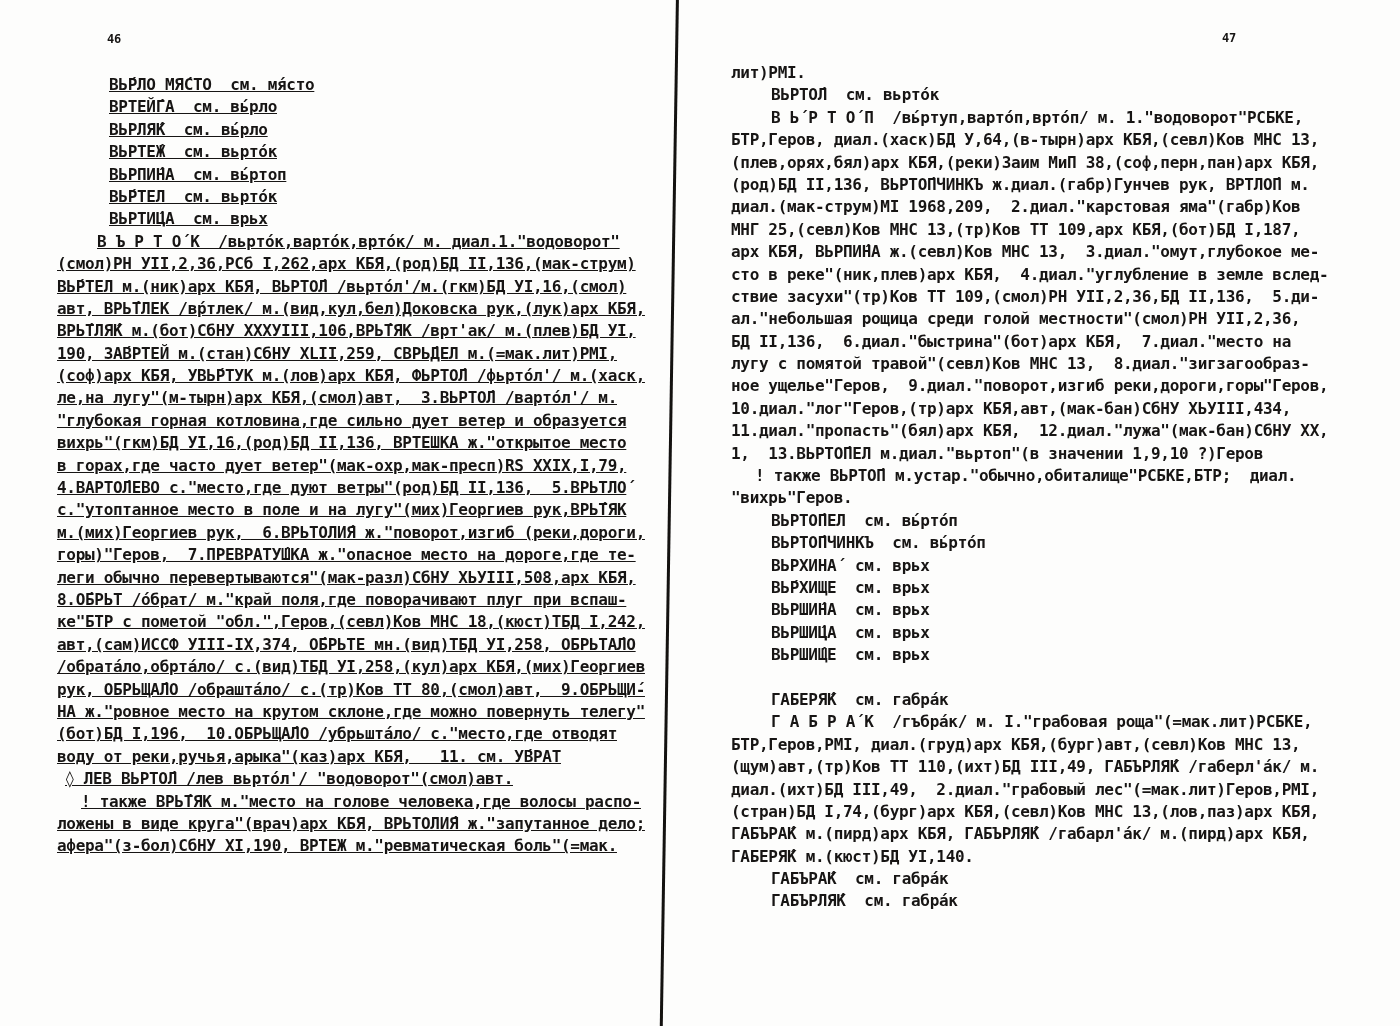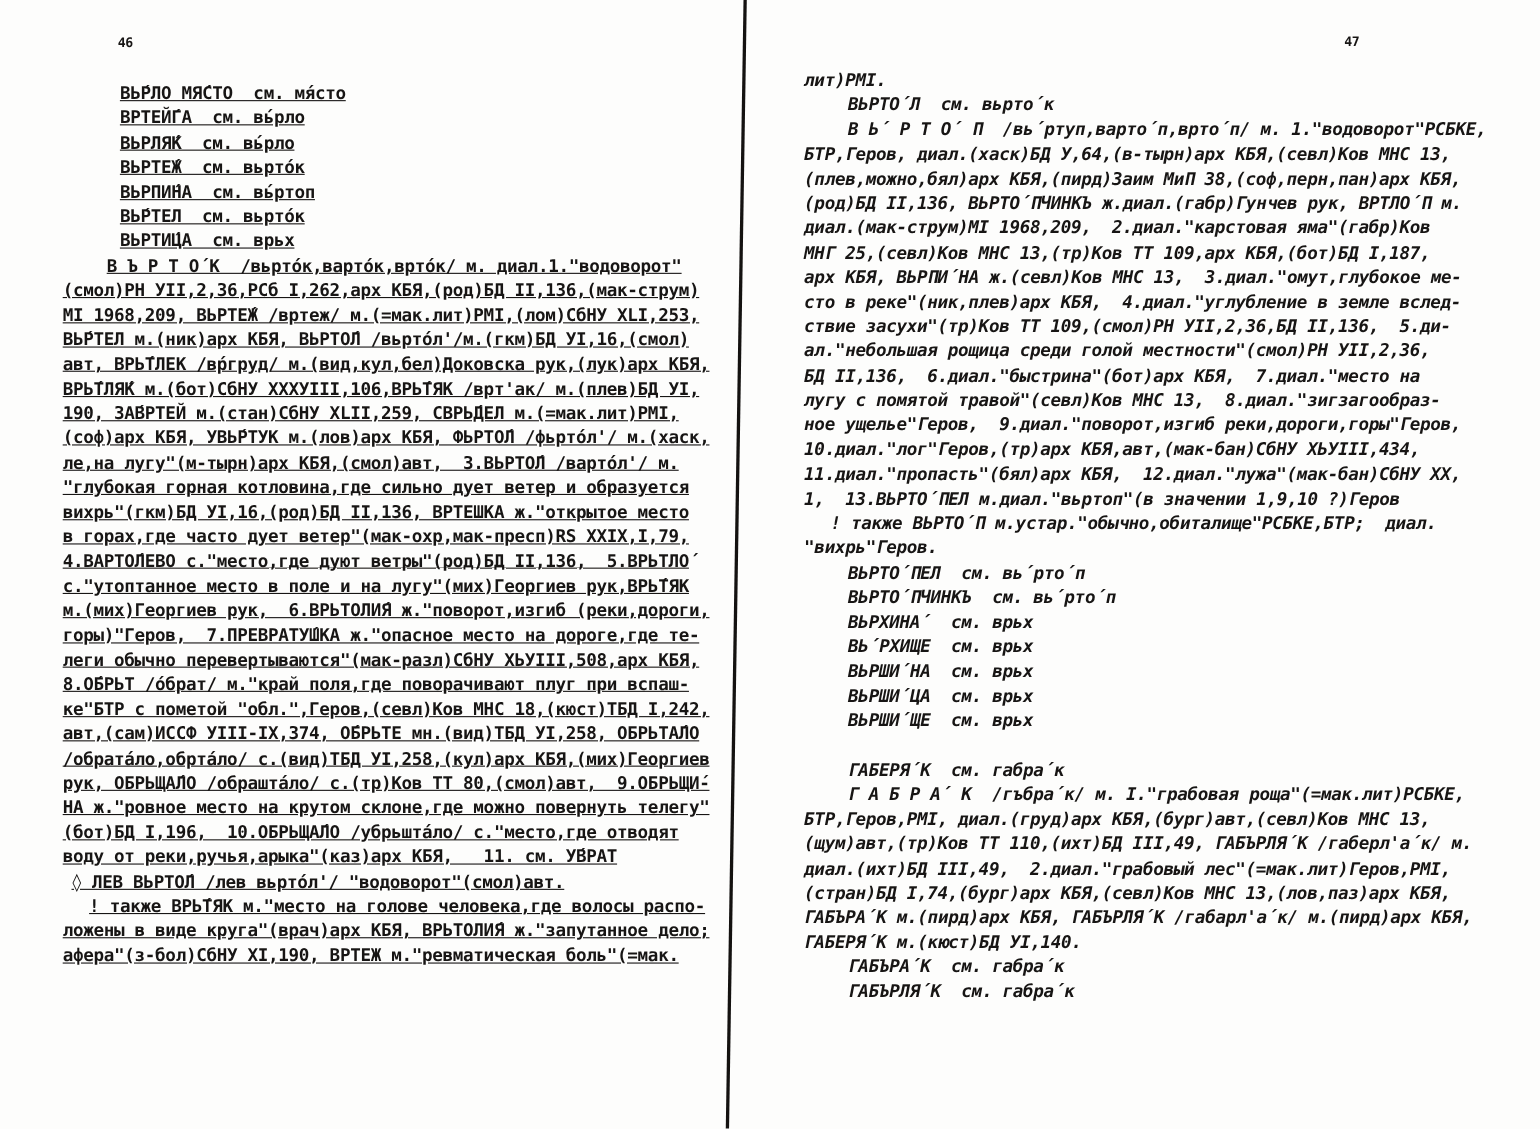--- a/index.html
+++ b/index.html
@@ -3,21 +3,21 @@
 <meta charset="utf-8">
 <style>
   html,body{margin:0;padding:0;}
   body{
     width:1400px;height:1026px;position:relative;overflow:hidden;
     background:#fdfdfc;color:#171514;
     font-family:"DejaVu Sans Mono", monospace;font-weight:700;
   }
   .page{position:absolute;}
   .pleft{left:57px;top:74px;width:628px;text-decoration:underline;}
-  .pright{left:731px;top:62px;width:640px;font-style:italic;}
+  .pright{left:731px;top:62px;width:640px;}
   .ln{
     white-space:pre;font-size:16px;line-height:22.4px;height:22.4px;
     letter-spacing:-0.3px;overflow:visible;
   }
   .ind-a{padding-left:52px}
   .ind-b{padding-left:40px}
   .ind-c{padding-left:24px}
   .ind-d{padding-left:8px}
   .ind-e{padding-left:40px}
   .pagenum{position:absolute;font-size:12px;letter-spacing:-0.3px;}
@@ -40,23 +40,22 @@
 <div class="page pleft">
     <div class="ln ind-a">ВЬ́РЛО МЯ́СТО  см. мя́сто</div>
     <div class="ln ind-a">ВРТЕЙ́ГА  см. вь́рло</div>
     <div class="ln ind-a">ВЬРЛЯ́К  см. вь́рло</div>
     <div class="ln ind-a">ВЬРТЕ́Ж  см. вьрто́к</div>
     <div class="ln ind-a">ВЬРПИ́НА  см. вь́ртоп</div>
     <div class="ln ind-a">ВЬ́РТЕЛ  см. вьрто́к</div>
     <div class="ln ind-a">ВЬРТИ́ЦА  см. врьх</div>
     <div class="ln ind-b">В Ъ Р Т О́ К  /вьрто́к,варто́к,врто́к/ м. диал.1."водоворот"</div>
     <div class="ln">(смол)РН УII,2,36,РСб I,262,арх КБЯ,(род)БД II,136,(мак-струм)</div>
-    <div class="ln">МI 1968,209, ВЬРТЕ́Ж /вртеж/ м.(=мак.лит)РМI,(лом)СбНУ ХLI,253,</div>
     <div class="ln">ВЬ́РТЕЛ м.(ник)арх КБЯ, ВЬРТО́Л /вьрто́л'/м.(гкм)БД УI,16,(смол)</div>
-    <div class="ln">авт, ВРЬ́ТЛЕК /вр́груд/ м.(вид,кул,бел)Доковска рук,(лук)арх КБЯ,</div>
+    <div class="ln">авт, ВРЬ́ТЛЕК /вр́тлек/ м.(вид,кул,бел)Доковска рук,(лук)арх КБЯ,</div>
     <div class="ln">ВРЬ́ТЛЯ́К м.(бот)СбНУ ХХХУIII,106,ВРЬ́ТЯК /врт'ак/ м.(плев)БД УI,</div>
     <div class="ln">190, ЗА́ВРТЕЙ м.(стан)СбНУ ХLII,259, СВРЬ́ДЕЛ м.(=мак.лит)РМI,</div>
     <div class="ln">(соф)арх КБЯ, УВЬ́РТУК м.(лов)арх КБЯ, ФЬРТО́Л /фьрто́л'/ м.(хаск,</div>
     <div class="ln">ле,на лугу"(м-тырн)арх КБЯ,(смол)авт,  3.ВЬРТО́Л /варто́л'/ м.</div>
     <div class="ln">"глубокая горная котловина,где сильно дует ветер и образуется</div>
     <div class="ln">вихрь"(гкм)БД УI,16,(род)БД II,136, ВРТЕШКА ж."открытое место</div>
     <div class="ln">в горах,где часто дует ветер"(мак-охр,мак-пресп)RS ХХIХ,I,79,</div>
     <div class="ln">4.ВАРТО́ЛЕВО с."место,где дуют ветры"(род)БД II,136,  5.ВРЬТЛО́</div>
     <div class="ln">с."утоптанное место в поле и на лугу"(мих)Георгиев рук,ВРЬ́ТЯК</div>
     <div class="ln">м.(мих)Георгиев рук,  6.ВРЬТОЛИ́Я ж."поворот,изгиб (реки,дороги,</div>
@@ -74,21 +73,21 @@
     <div class="ln ind-c">! также ВРЬ́ТЯК м."место на голове человека,где волосы распо-</div>
     <div class="ln">ложены в виде круга"(врач)арх КБЯ, ВРЬТОЛИ́Я ж."запутанное дело;</div>
     <div class="ln">афера"(з-бол)СбНУ ХI,190, ВРТЕЖ м."ревматическая боль"(=мак.</div>
   </div>
 
 <div class="page pright">
     <div class="ln">лит)РМI.</div>
     <div class="ln ind-e">ВЬРТО́Л  см. вьрто́к</div>
     <div class="ln ind-b">В Ь́ Р Т О́ П  /вь́ртуп,варто́п,врто́п/ м. 1."водоворот"РСБКЕ,</div>
     <div class="ln">БТР,Геров, диал.(хаск)БД У,64,(в-тырн)арх КБЯ,(севл)Ков МНС 13,</div>
-    <div class="ln">(плев,можно,бял)арх КБЯ,(пирд)Заим МиП 38,(соф,перн,пан)арх КБЯ,</div>
+    <div class="ln">(плев,орях,бял)арх КБЯ,(реки)Заим МиП 38,(соф,перн,пан)арх КБЯ,</div>
     <div class="ln">(род)БД II,136, ВЬРТО́ПЧИНКЪ ж.диал.(габр)Гунчев рук, ВРТЛО́П м.</div>
     <div class="ln">диал.(мак-струм)МI 1968,209,  2.диал."карстовая яма"(габр)Ков</div>
     <div class="ln">МНГ 25,(севл)Ков МНС 13,(тр)Ков ТТ 109,арх КБЯ,(бот)БД I,187,</div>
     <div class="ln">арх КБЯ, ВЬРПИ́НА ж.(севл)Ков МНС 13,  3.диал."омут,глубокое ме-</div>
     <div class="ln">сто в реке"(ник,плев)арх КБЯ,  4.диал."углубление в земле вслед-</div>
     <div class="ln">ствие засухи"(тр)Ков ТТ 109,(смол)РН УII,2,36,БД II,136,  5.ди-</div>
     <div class="ln">ал."небольшая рощица среди голой местности"(смол)РН УII,2,36,</div>
     <div class="ln">БД II,136,  6.диал."быстрина"(бот)арх КБЯ,  7.диал."место на</div>
     <div class="ln">лугу с помятой травой"(севл)Ков МНС 13,  8.диал."зигзагообраз-</div>
     <div class="ln">ное ущелье"Геров,  9.диал."поворот,изгиб реки,дороги,горы"Геров,</div>

